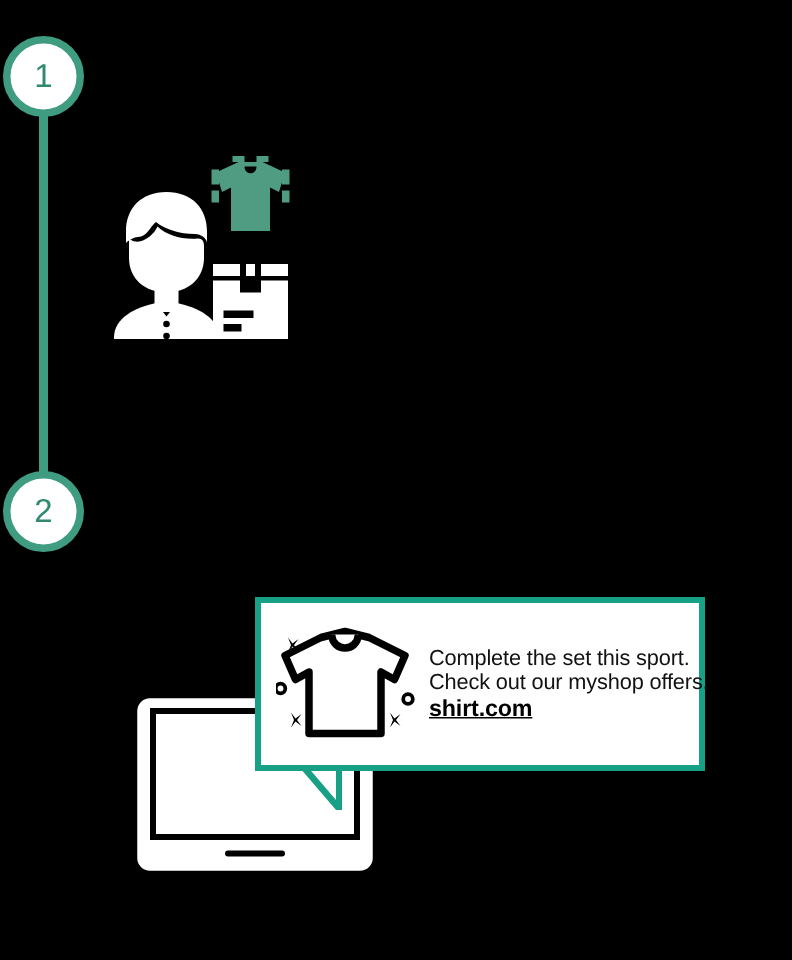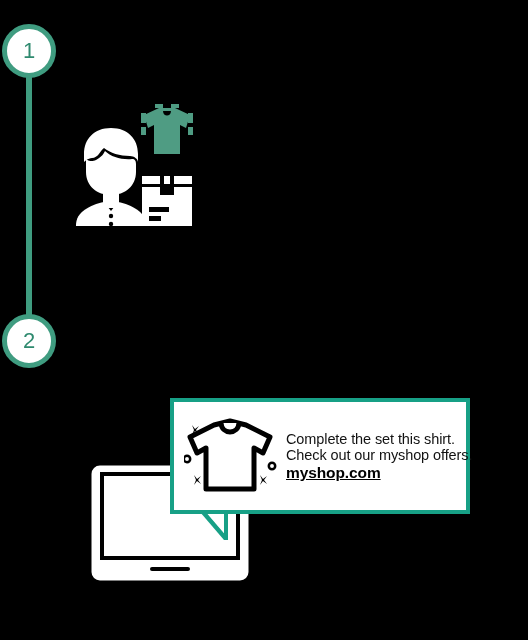--- a/index.html
+++ b/index.html
@@ -206,19 +206,19 @@
         <path d="M10 62 L13 66 L17 63 L14 67 L17 71 L13 68 L10 72 L12 67 Z"></path>
         <path d="M76 62 L79 66 L83 63 L80 67 L83 71 L79 68 L76 72 L78 67 Z"></path>
         <circle cx="3" cy="46" r="3.2" fill="none" stroke="#000000" stroke-width="2.5"></circle>
         <circle cx="88" cy="53" r="3.2" fill="none" stroke="#000000" stroke-width="2.5"></circle>
         <circle cx="22" cy="42" r="1.5"></circle>
         <circle cx="70" cy="44" r="1.5"></circle>
       </g>
     </svg>
 
     <div class="bubble-text">
-      <span class="ln">Complete the set this shirt.</span>
+      <span class="ln">Complete the set this sport.</span>
       <span class="ln">Check out our myshop offers.</span>
-      <a class="bubble-link" href="#">myshop.com</a>
+      <a class="bubble-link" href="#">shirt.com</a>
     </div>
   </div>
 
 </div>
 
 </body></html>

